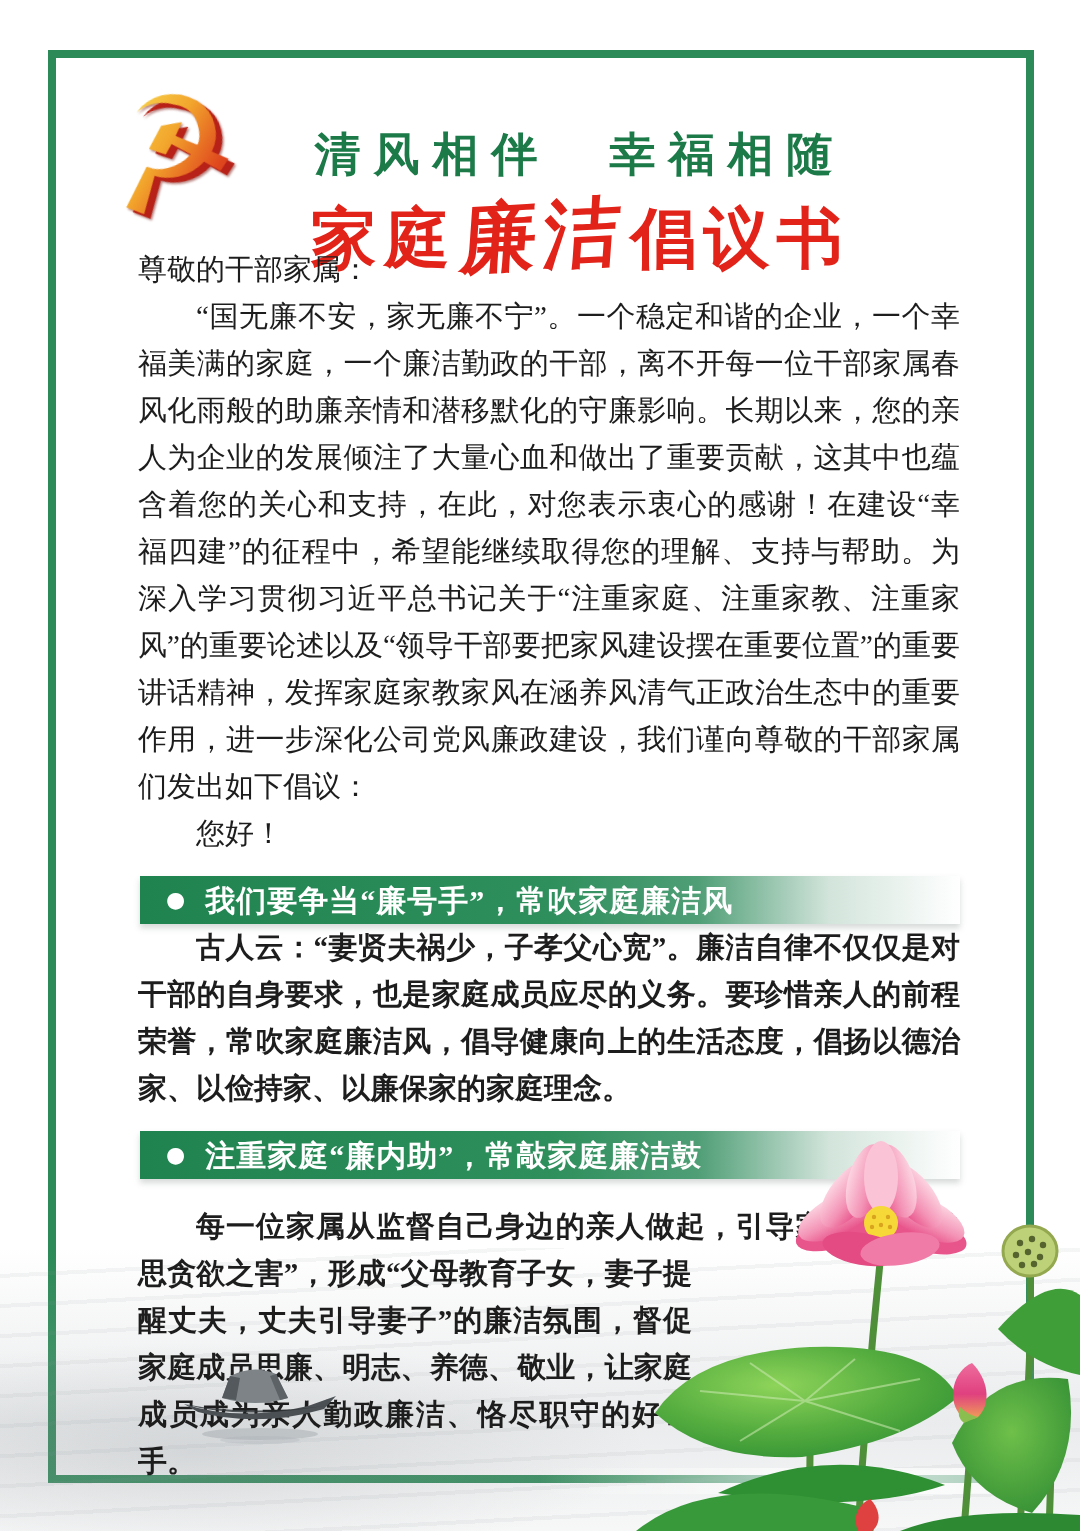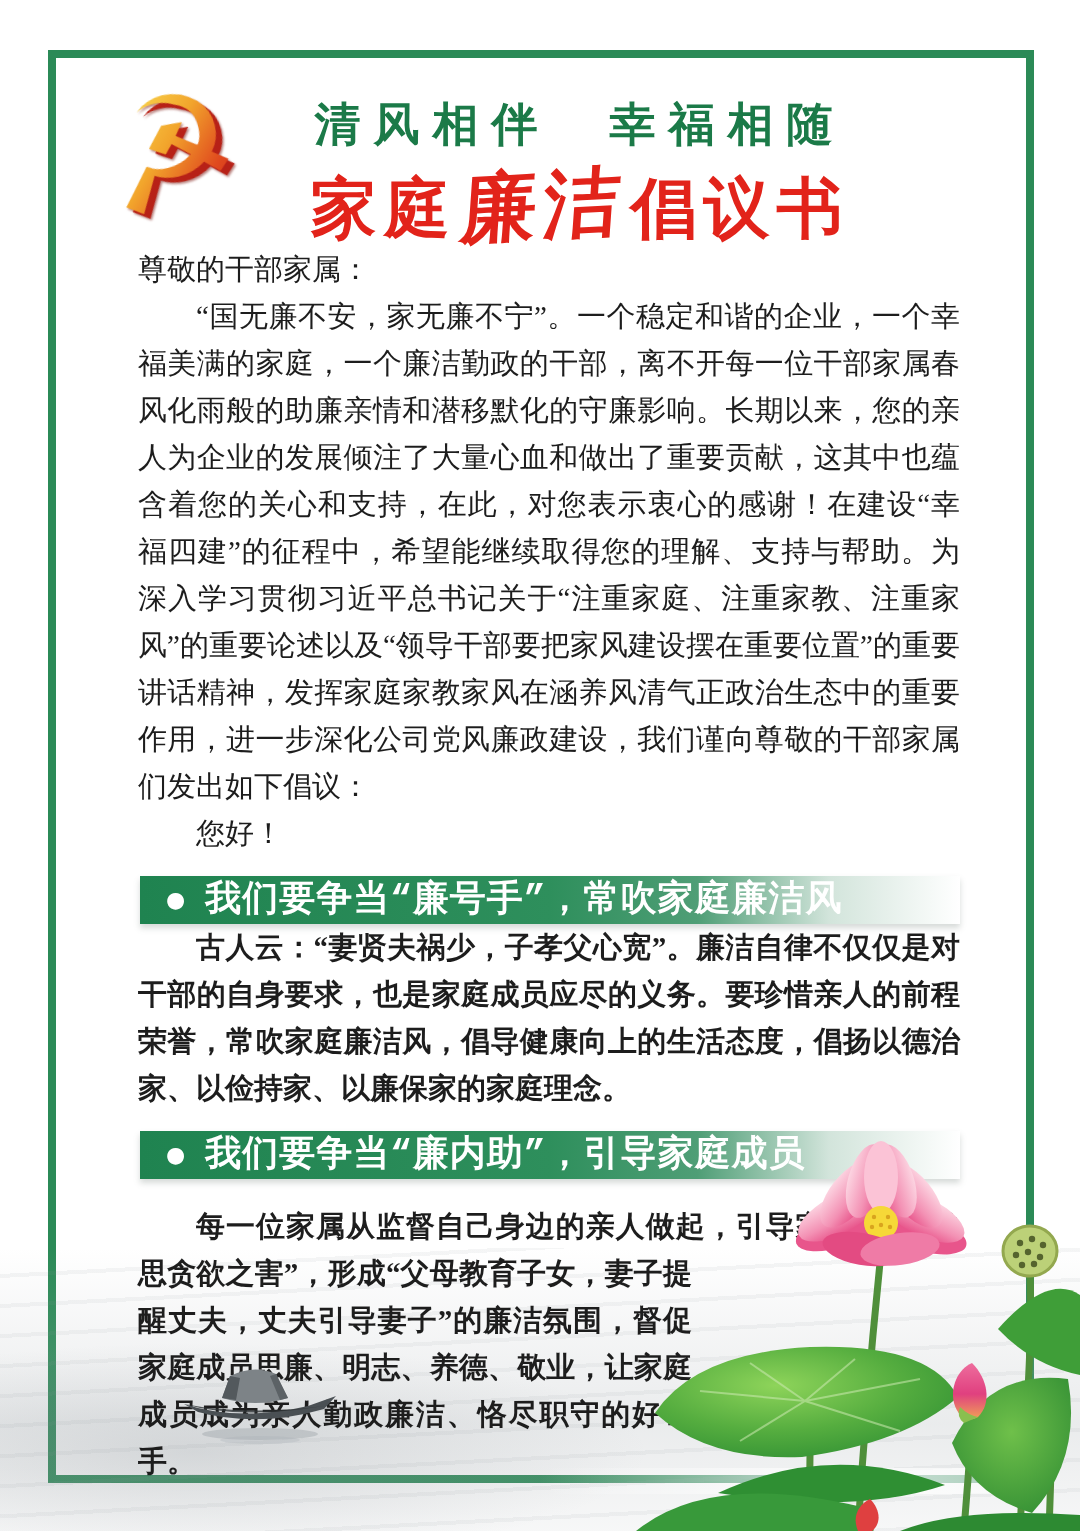--- a/index.html
+++ b/index.html
@@ -30,21 +30,21 @@
     position:absolute;left:102px;top:78px;z-index:4;
     font-family:"DejaVu Sans",sans-serif;font-size:152px;line-height:1;
     background:linear-gradient(135deg,#f9d84e 18%,#f2a52c 46%,#e04a1e 72%,#c8231a 92%);
     -webkit-background-clip:text;background-clip:text;color:transparent;
     transform:rotate(-14deg);
     filter:drop-shadow(5px 6px 0 rgba(183,28,18,.95)) drop-shadow(1px 2px 1px rgba(120,15,8,.55));
   }
   .header-text{position:absolute;left:120px;top:94px;width:920px;text-align:center;z-index:4;}
   .subtitle{
     font-family:"Liberation Sans","DejaVu Sans",sans-serif;
-    font-size:46px;font-weight:bold;color:#1b7a48;letter-spacing:13px;white-space:nowrap;
+    font-size:46px;font-weight:bold;color:#1b7a48;letter-spacing:13px;white-space:nowrap;margin-top:30px;
   }
   .title{
     margin-top:8px;font-family:"Liberation Sans","DejaVu Sans",sans-serif;
     font-size:66px;font-weight:bold;color:#e2231a;letter-spacing:7px;white-space:nowrap;
   }
   .title-accent{
     display:inline-block;font-size:76px;line-height:60px;margin:0 4px;
     transform:skewX(-7deg) rotate(-3deg);font-family:"Liberation Serif",serif;font-weight:bold;
   }
   
@@ -58,22 +58,22 @@
   .banner{
     margin:19px 0 0 2px;height:48px;display:flex;align-items:center;
     background:linear-gradient(90deg,#1f8350 0%,#2e8f5c 50%,#4f9e76 68%,rgba(173,206,189,.55) 84%,rgba(255,255,255,.05) 100%);
     box-shadow:0 4px 6px rgba(120,132,126,.30);
   }
   .banner .dot{
     color:#ffffff;font-size:22px;margin:0 20px 0 26px;line-height:48px;
     font-family:"DejaVu Sans",sans-serif;
   }
   .banner .htxt{
-    color:#ffffff;font-weight:bold;font-size:36px;letter-spacing:1px;
-    font-family:Liberation Mono, monospace;white-space:nowrap;
+    color:#ffffff;font-weight:bold;font-size:30px;letter-spacing:1px;
+    font-family:Liberation Serif, serif;white-space:nowrap;
   }
   .sec-body{margin-top:24px;font-weight:bold;}
   .lotus-spacer{
     float:right;width:268px;height:216px;
     shape-outside:inset(48px 0 0 0);
   }
   
   .boat{position:absolute;left:178px;top:1362px;z-index:5;pointer-events:none;}
   .lotus{position:absolute;left:600px;top:1111px;z-index:6;pointer-events:none;}
 </style>
@@ -97,21 +97,21 @@
     <p class="indent">您好！</p>
 
     <div class="banner">
       <span class="dot">●</span>
       <span class="htxt">我们要争当“廉号手”，常吹家庭廉洁风</span>
     </div>
     <p class="indent sec-body">古人云：“妻贤夫祸少，子孝父心宽”。廉洁自律不仅仅是对干部的自身要求，也是家庭成员应尽的义务。要珍惜亲人的前程荣誉，常吹家庭廉洁风，倡导健康向上的生活态度，倡扬以德治家、以俭持家、以廉保家的家庭理念。</p>
 
     <div class="banner">
       <span class="dot">●</span>
-      <span class="htxt">我们要争当“廉内助”，引导家庭成员</span>
+      <span class="htxt">注重家庭“廉内助”，常敲家庭廉洁鼓</span>
     </div>
     <div class="sec-body">
       <span class="lotus-spacer"></span>
       <p class="indent">每一位家属从监督自己身边的亲人做起，引导家庭成员“常思贪欲之害”，形成“父母教育子女，妻子提醒丈夫，丈夫引导妻子”的廉洁氛围，督促家庭成员思廉、明志、养德、敬业，让家庭成员成为亲人勤政廉洁、恪尽职守的好帮手。</p>
     </div>
   </div>
 
   <div class="water"></div>
   <div class="frame-fade"></div>
 

